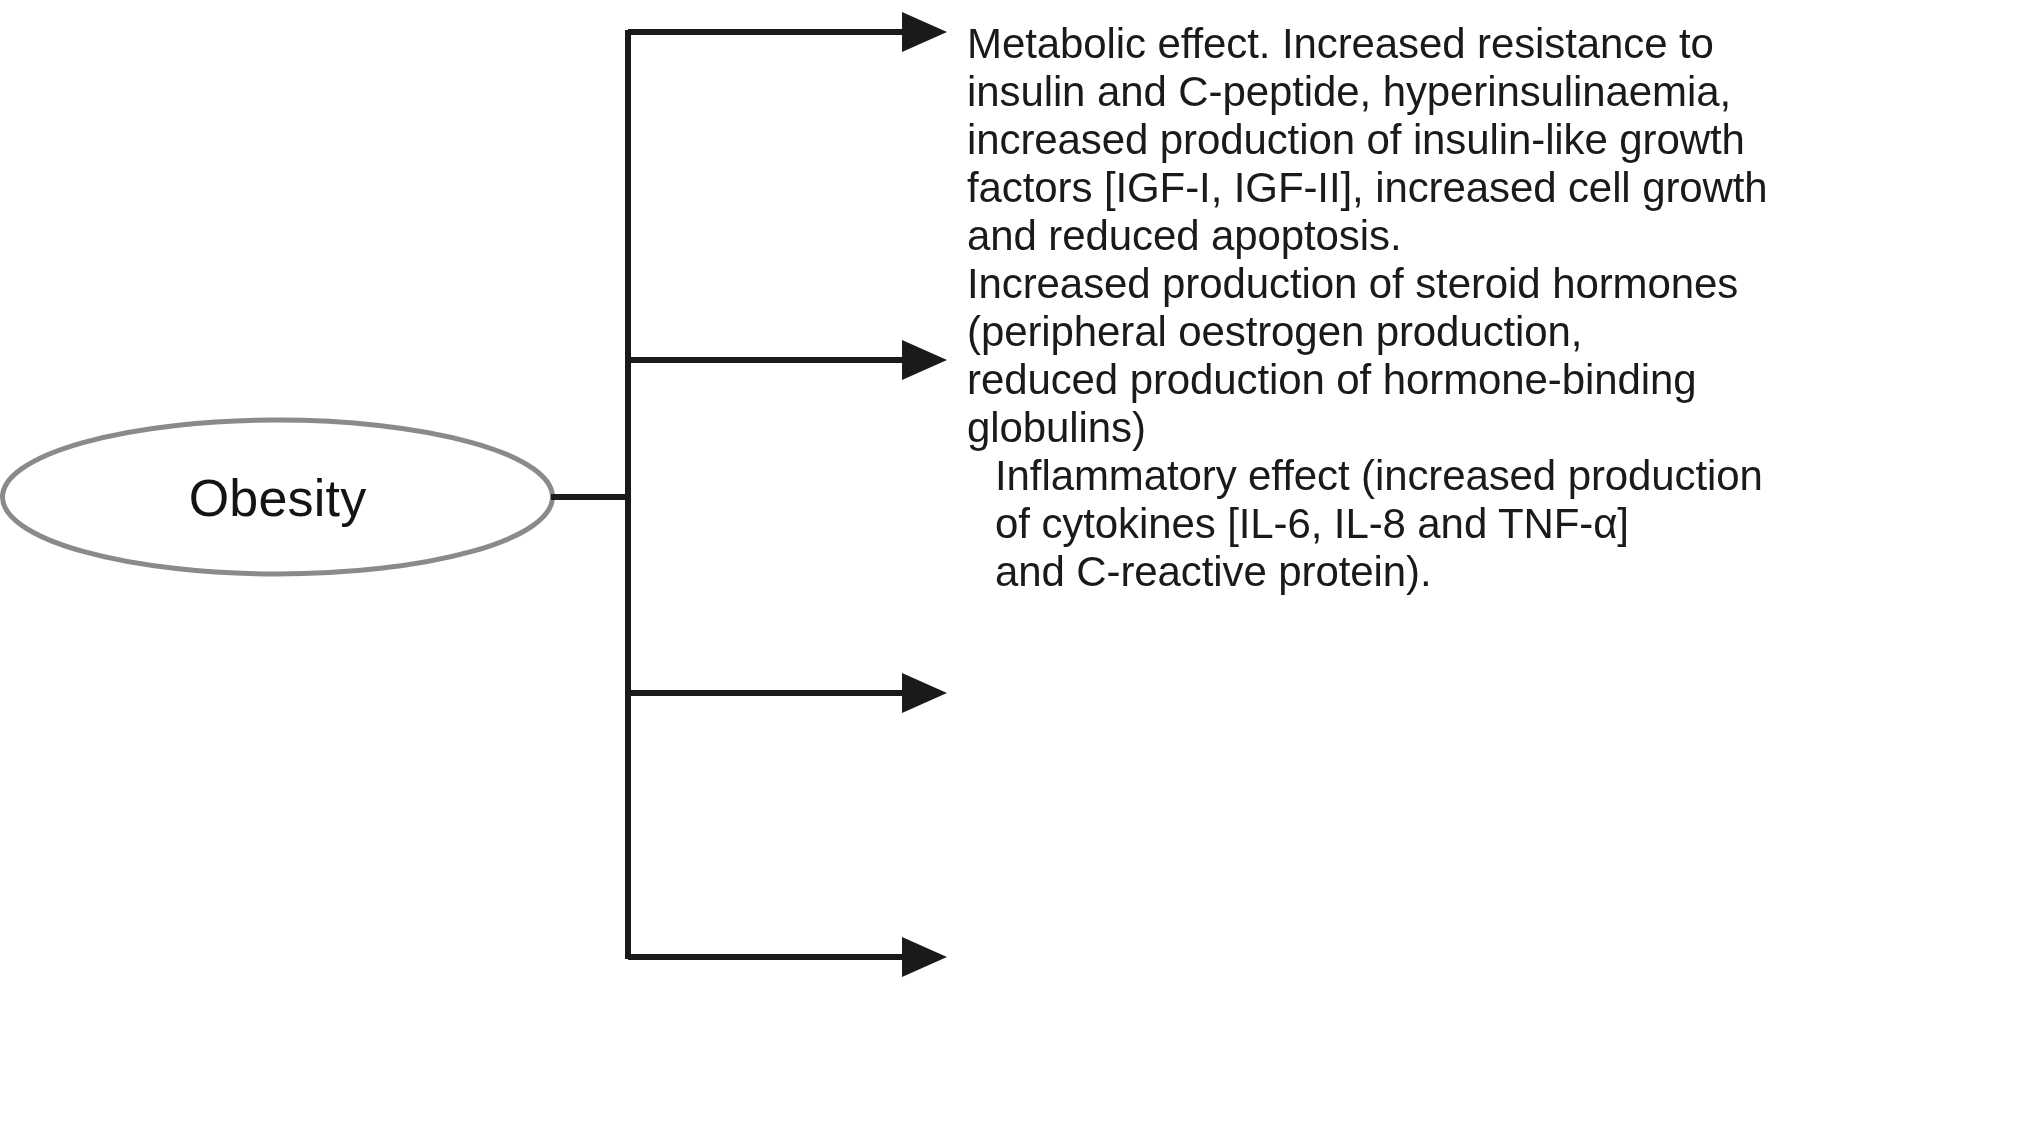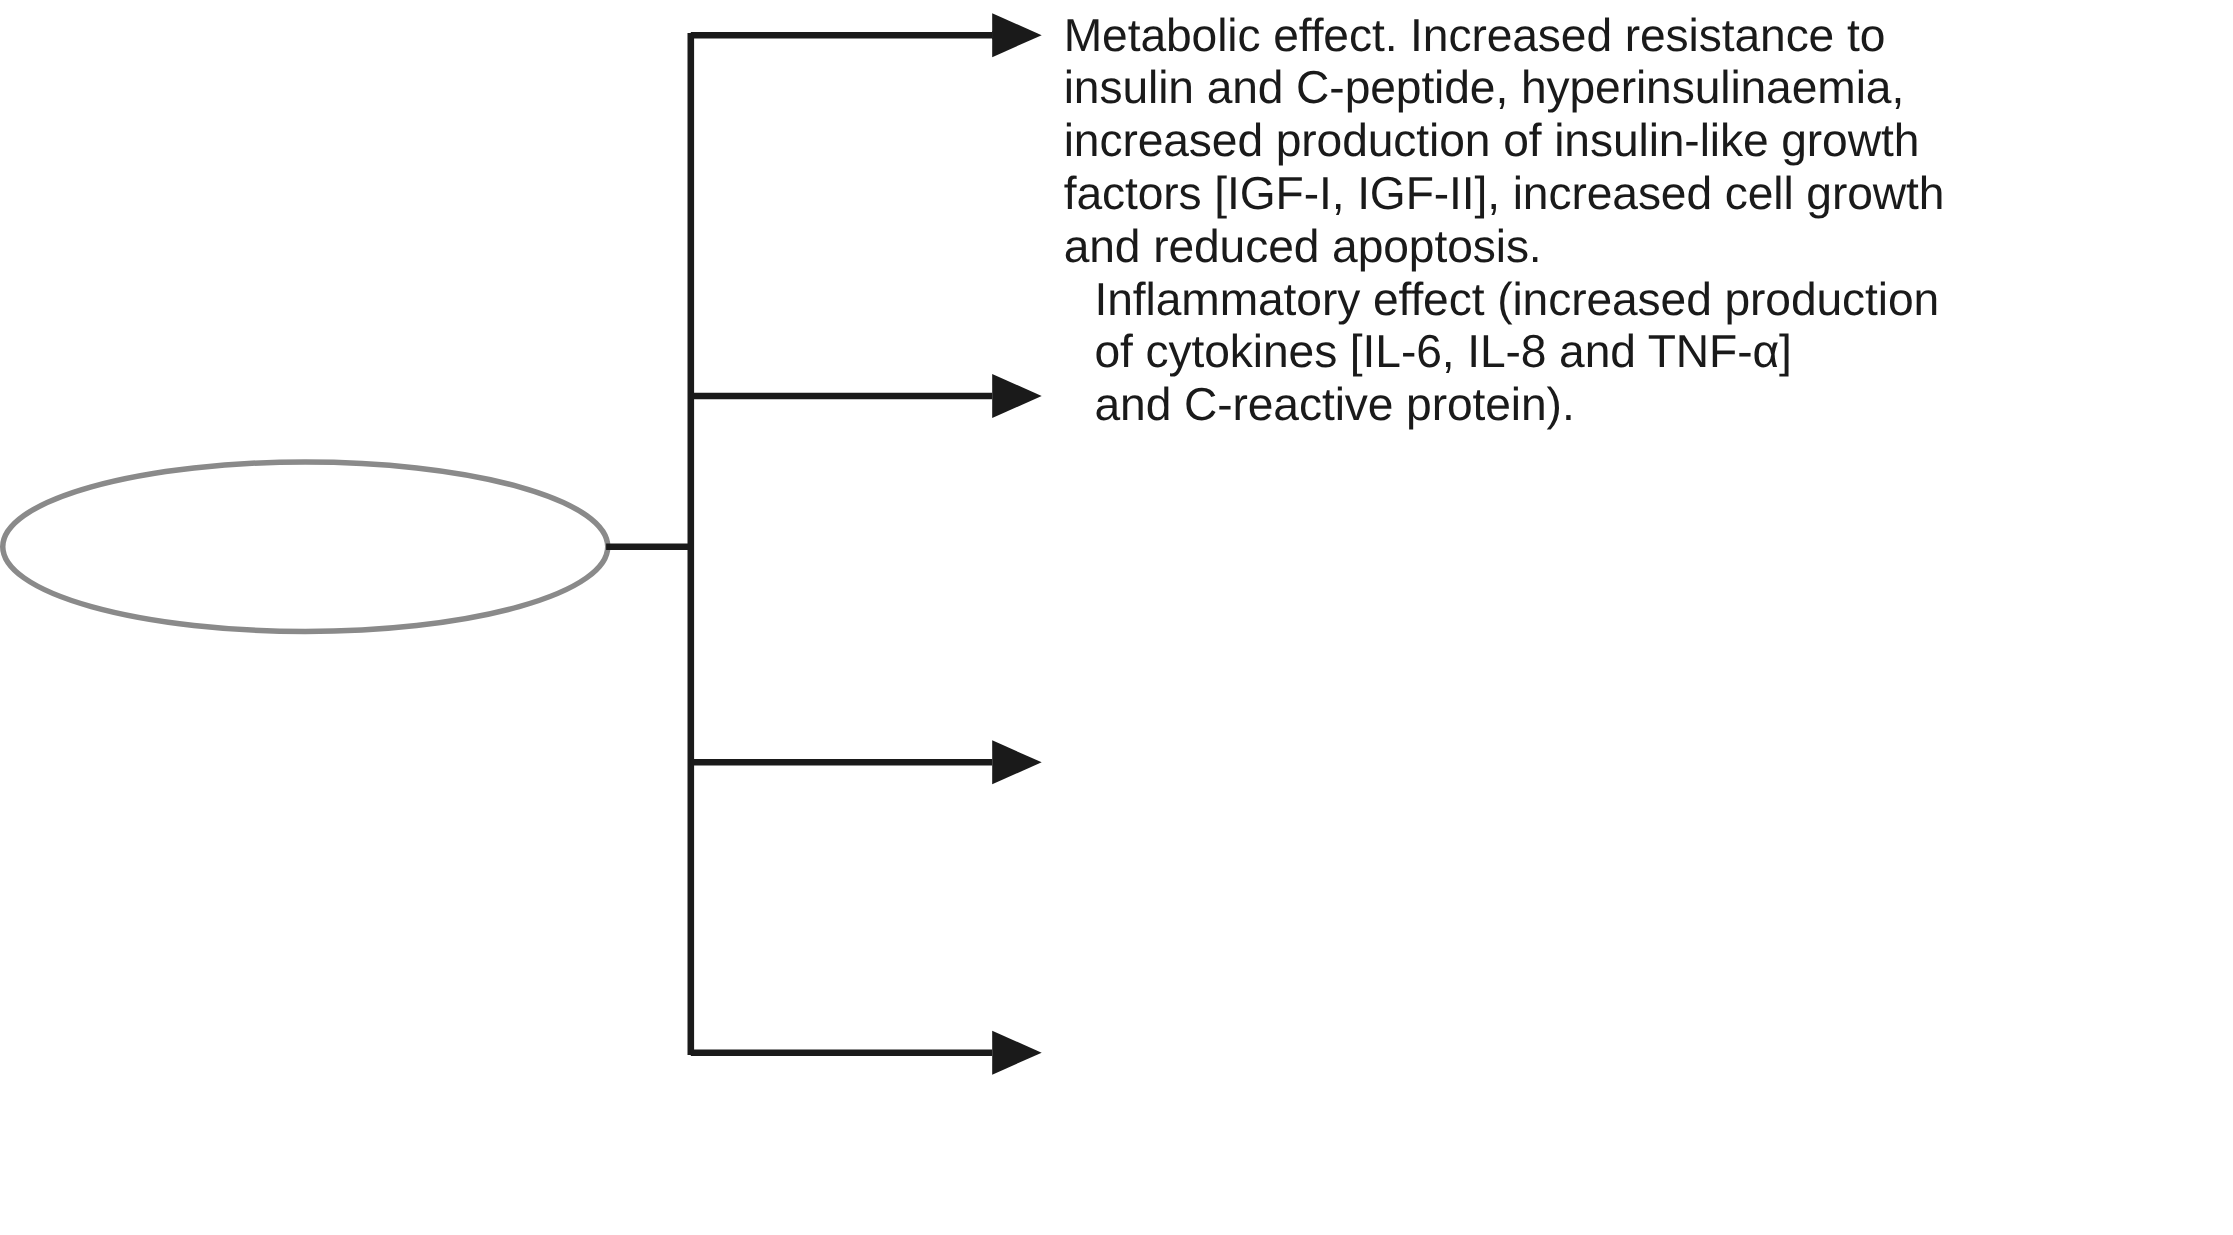--- a/index.html
+++ b/index.html
@@ -43,21 +43,21 @@
     width: 1063px;
     z-index: 2;
   }
   .branch-text {
     font-size: 42px;
     line-height: 48px;
     color: #1a1a1a;
     letter-spacing: -0.1px;
     white-space: pre-line;
   }
-  .branch-1 { padding-top: 8px; }
+  .branch-1 { padding-top: 20px; }
   .branch-2 { padding-top: 0px; }
   .branch-3 { padding-top: 0px; }
   .branch-4 { padding-top: 0px; margin-left: 28px; }
 </style>
 </head>
 <body>
 
 <div id="page">
 
   <svg id="connector-svg" viewBox="0 0 2030 1123" xmlns="http://www.w3.org/2000/svg">
@@ -79,25 +79,30 @@
     <line x1="628" y1="360" x2="902" y2="360" stroke="#1a1a1a" stroke-width="6"></line>
     <polygon points="902,340 902,380 947,360" fill="#1a1a1a"></polygon>
 
     <line x1="628" y1="693" x2="902" y2="693" stroke="#1a1a1a" stroke-width="6"></line>
     <polygon points="902,673 902,713 947,693" fill="#1a1a1a"></polygon>
 
     <line x1="628" y1="957" x2="902" y2="957" stroke="#1a1a1a" stroke-width="6"></line>
     <polygon points="902,937 902,977 947,957" fill="#1a1a1a"></polygon>
   </svg>
 
+  <div class="node-label">Obesity</div>
 
   <div class="branch-list">
     <div class="branch-text branch-1">Metabolic effect. Increased resistance to
 insulin and C-peptide, hyperinsulinaemia,
 increased production of insulin-like growth
 factors [IGF-I, IGF-II], increased cell growth
 and reduced apoptosis.</div>
+    <div class="branch-text branch-3">Increased production of steroid hormones
+(peripheral oestrogen production,
+reduced production of hormone-binding
+globulins)</div>
     <div class="branch-text branch-4">Inflammatory effect (increased production
 of cytokines [IL-6, IL-8 and TNF-α]
 and C-reactive protein).</div>
   </div>
 
 </div>
 
 </body></html>

